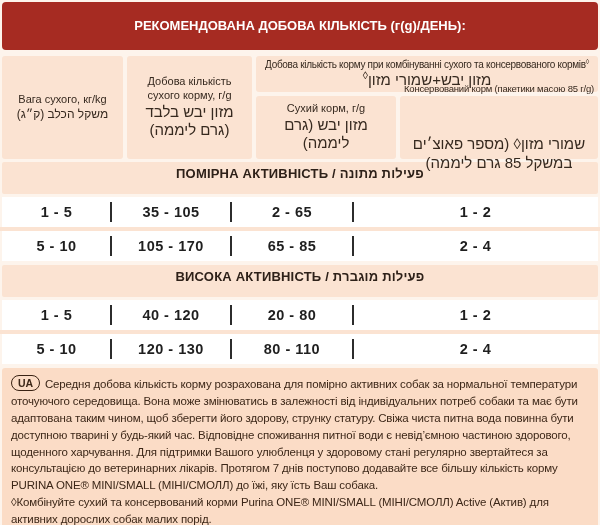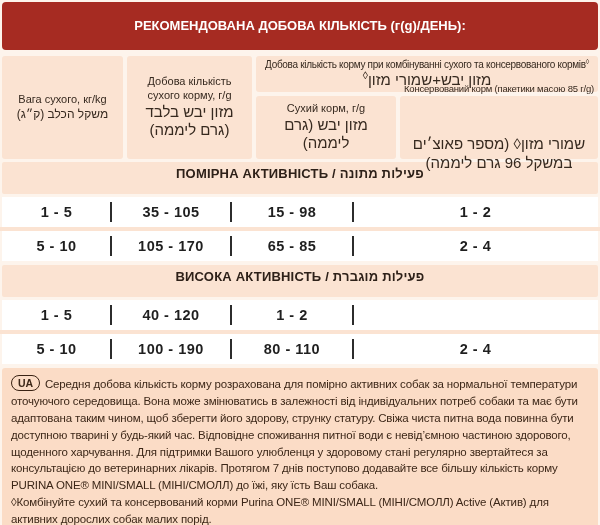--- a/index.html
+++ b/index.html
@@ -71,30 +71,30 @@
     <div class="cell cellC">
       <div class="uk-xs"><span>Добова кількість корму при комбінуванні сухого та консервованого кормів</span><sup>◊</sup></div>
       <div class="he-s rtl"><span>מזון יבש+שמורי מזון</span><sup>◊</sup></div>
     </div>
     <div class="cell cellD">
       <div class="uk-s">Сухий корм, г/g</div>
       <div class="he-s rtl">מזון יבש (גרם ליממה)</div>
     </div>
     <div class="cell cellE">
       <div class="uk-xxs">Консервований корм (пакетики масою 85 г/g)</div>
-      <div class="he-s rtl">שמורי מזון◊ (מספר פאוצ׳ים במשקל 96 גרם ליממה)</div>
+      <div class="he-s rtl">שמורי מזון◊ (מספר פאוצ׳ים במשקל 85 גרם ליממה)</div>
     </div>
   </div>
 
   <div class="section-label">ПОМІРНА АКТИВНІСТЬ / פעילות מתונה</div>
 
   <div class="data-row">
     <div class="dcell">1 - 5</div>
     <div class="dcell">35 - 105</div>
-    <div class="dcell">15 - 98</div>
+    <div class="dcell">2 - 65</div>
     <div class="dcell">1 - 2</div>
     <div class="bar b1"></div>
     <div class="bar b2"></div>
     <div class="bar b3"></div>
   </div>
   <div class="row-sep mt0"></div>
   <div class="data-row" style="margin-top:0;">
     <div class="dcell">5 - 10</div>
     <div class="dcell">105 - 170</div>
     <div class="dcell">65 - 85</div>
@@ -102,29 +102,30 @@
     <div class="bar b1"></div>
     <div class="bar b2"></div>
     <div class="bar b3"></div>
   </div>
 
   <div class="section-label" style="margin-top:4px;">ВИСОКА АКТИВНІСТЬ / פעילות מוגברת</div>
 
   <div class="data-row">
     <div class="dcell">1 - 5</div>
     <div class="dcell">40 - 120</div>
+    <div class="dcell">20 - 80</div>
     <div class="dcell">1 - 2</div>
     <div class="bar b1"></div>
     <div class="bar b2"></div>
     <div class="bar b3"></div>
   </div>
   <div class="row-sep mt0"></div>
   <div class="data-row" style="margin-top:0;">
     <div class="dcell">5 - 10</div>
-    <div class="dcell">100 - 190</div>
+    <div class="dcell">120 - 130</div>
     <div class="dcell">80 - 110</div>
     <div class="dcell">2 - 4</div>
     <div class="bar b1"></div>
     <div class="bar b2"></div>
     <div class="bar b3"></div>
   </div>
 
   <footer class="footnote">
     <p><span class="ua-badge">UA</span><span>Середня добова кількість корму розрахована для помірно активних собак за нормальної температури оточуючого середовища. Вона може змінюватись в залежності від індивідуальних потреб собаки та має бути адаптована таким чином, щоб зберегти його здорову, струнку статуру. Свіжа чиста питна вода повинна бути доступною тварині у будь-який час. Відповідне споживання питної води є невід’ємною частиною здорового, щоденного харчування. Для підтримки Вашого улюбленця у здоровому стані регулярно звертайтеся за консультацією до ветеринарних лікарів. Протягом 7 днів поступово додавайте все більшу кількість корму PURINA ONE® MINI/SMALL (МІНІ/СМОЛЛ) до їжі, яку їсть Ваш собака.</span></p>
     <p>◊Комбінуйте сухий та консервований корми Purina ONE® MINI/SMALL (МІНІ/СМОЛЛ) Active (Актив) для активних дорослих собак малих порід.</p>

